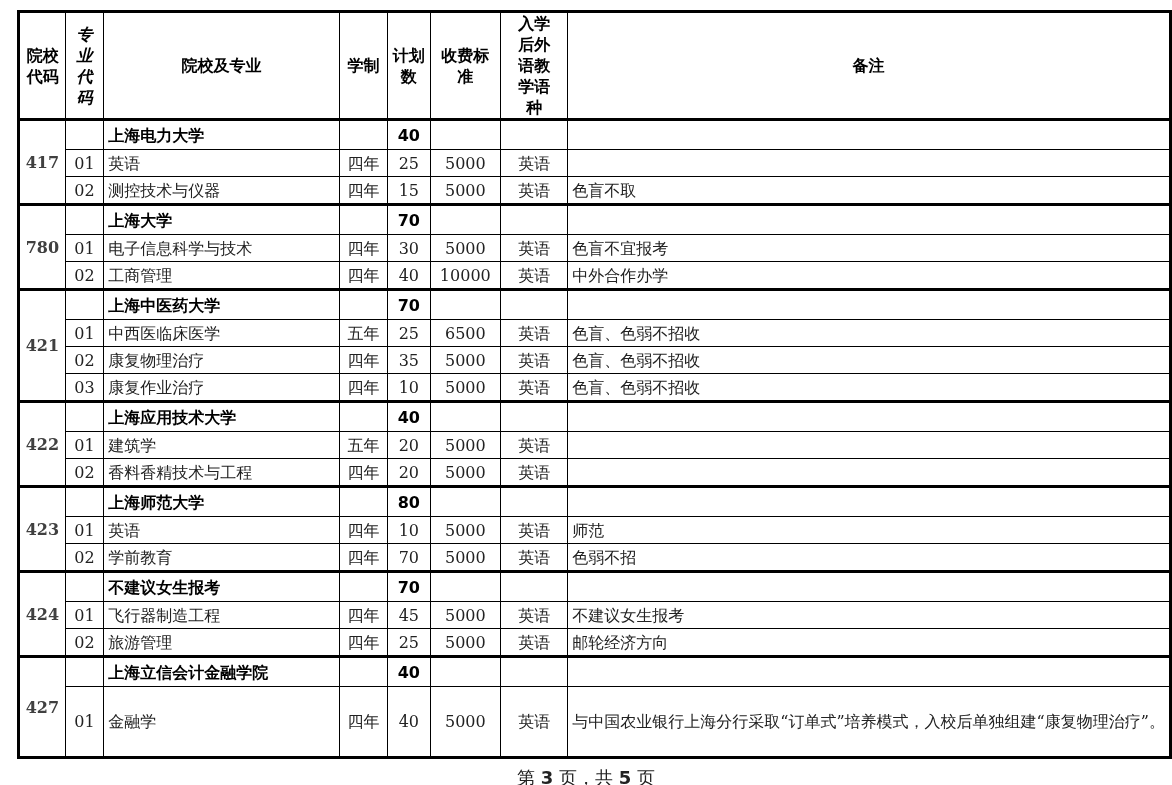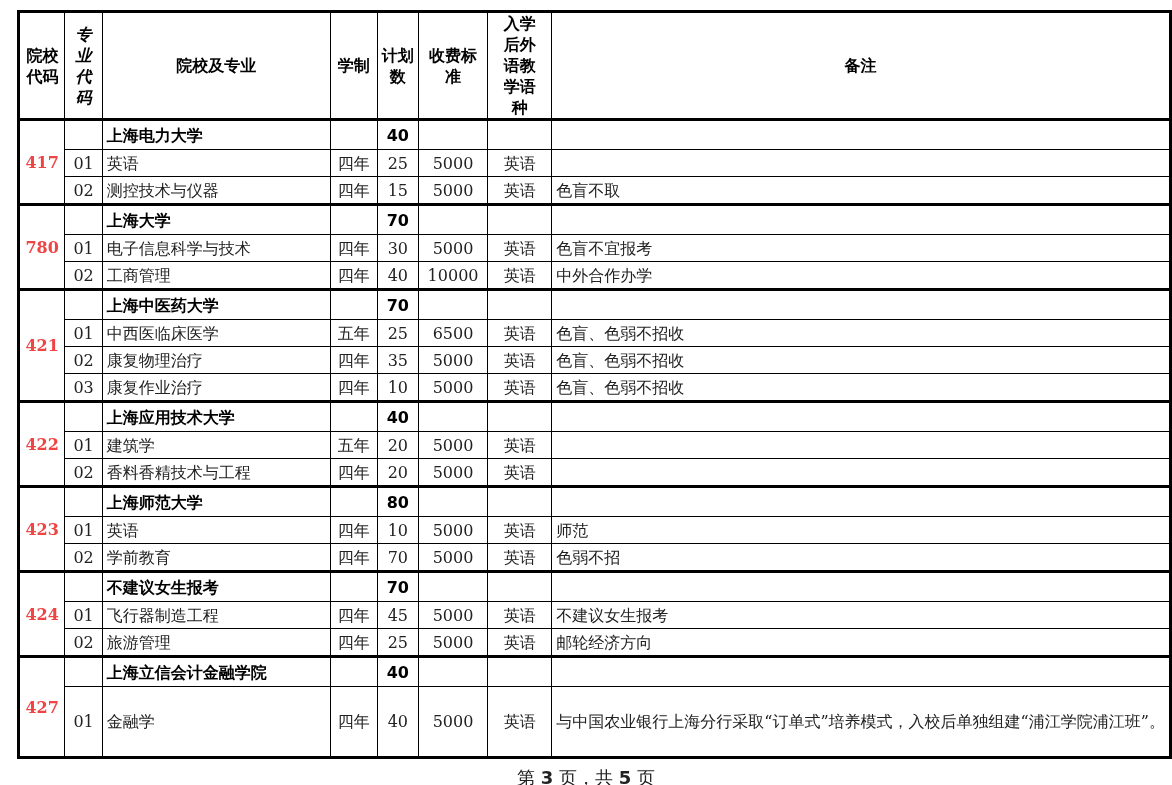--- a/index.html
+++ b/index.html
@@ -19,21 +19,21 @@
     font-size:16px; color:#000; height:66px; text-align:center; white-space:normal;
     line-height:21px; border-bottom:3px solid #000;
   }
   tr.group-start td { border-top:3px solid #000; }
   tr.school td { height:28px;margin-top:36px; }
   tr.major td { height:26px; }
   .c { text-align:center; }
   .l { text-align:left; }
   .school-name { font-family:"DejaVu Sans", "Liberation Sans", sans-serif; font-weight:bold; color:#000; }
   .bold-num { font-weight:bold; color:#000; font-family:"DejaVu Sans", "Liberation Sans", sans-serif; }
-  .code { font-weight:bold; color:#ef4444; font-size:17px; }
+  .code { font-weight:bold; color:#404040; font-size:17px; }
   td.note-multi { white-space:normal; line-height:20px; padding-top:1px; padding-bottom:1px; }
   .footer {
     position:absolute; left:0; width:1172px; top:766px; text-align:center;
     font-size:18px; color:#222; font-family:"DejaVu Serif", "Liberation Serif", serif;
   }
   .footer b { font-family:"DejaVu Sans", "Liberation Sans", sans-serif; }
 </style>
 </head>
 <body>
 
@@ -248,21 +248,21 @@
         <td class="c"></td>
         <td class="l"></td>
       </tr>
       <tr class="major" style="height: 71px;">
         <td class="c">01</td>
         <td class="l">金融学</td>
         <td class="c">四年</td>
         <td class="c">40</td>
         <td class="c">5000</td>
         <td class="c">英语</td>
-        <td class="l note-multi">与中国农业银行上海分行采取“订单式”培养模式，入校后单独组建“浦江学院浦江班”。</td>
+        <td class="l note-multi">与中国农业银行上海分行采取“订单式”培养模式，入校后单独组建“康复物理治疗”。</td>
       </tr>
     </tbody>
 </table>
 
 <div class="footer">
   <span>第</span>
   <b>3</b>
   <span>页，共</span>
   <b>5</b>
   <span>页</span>

